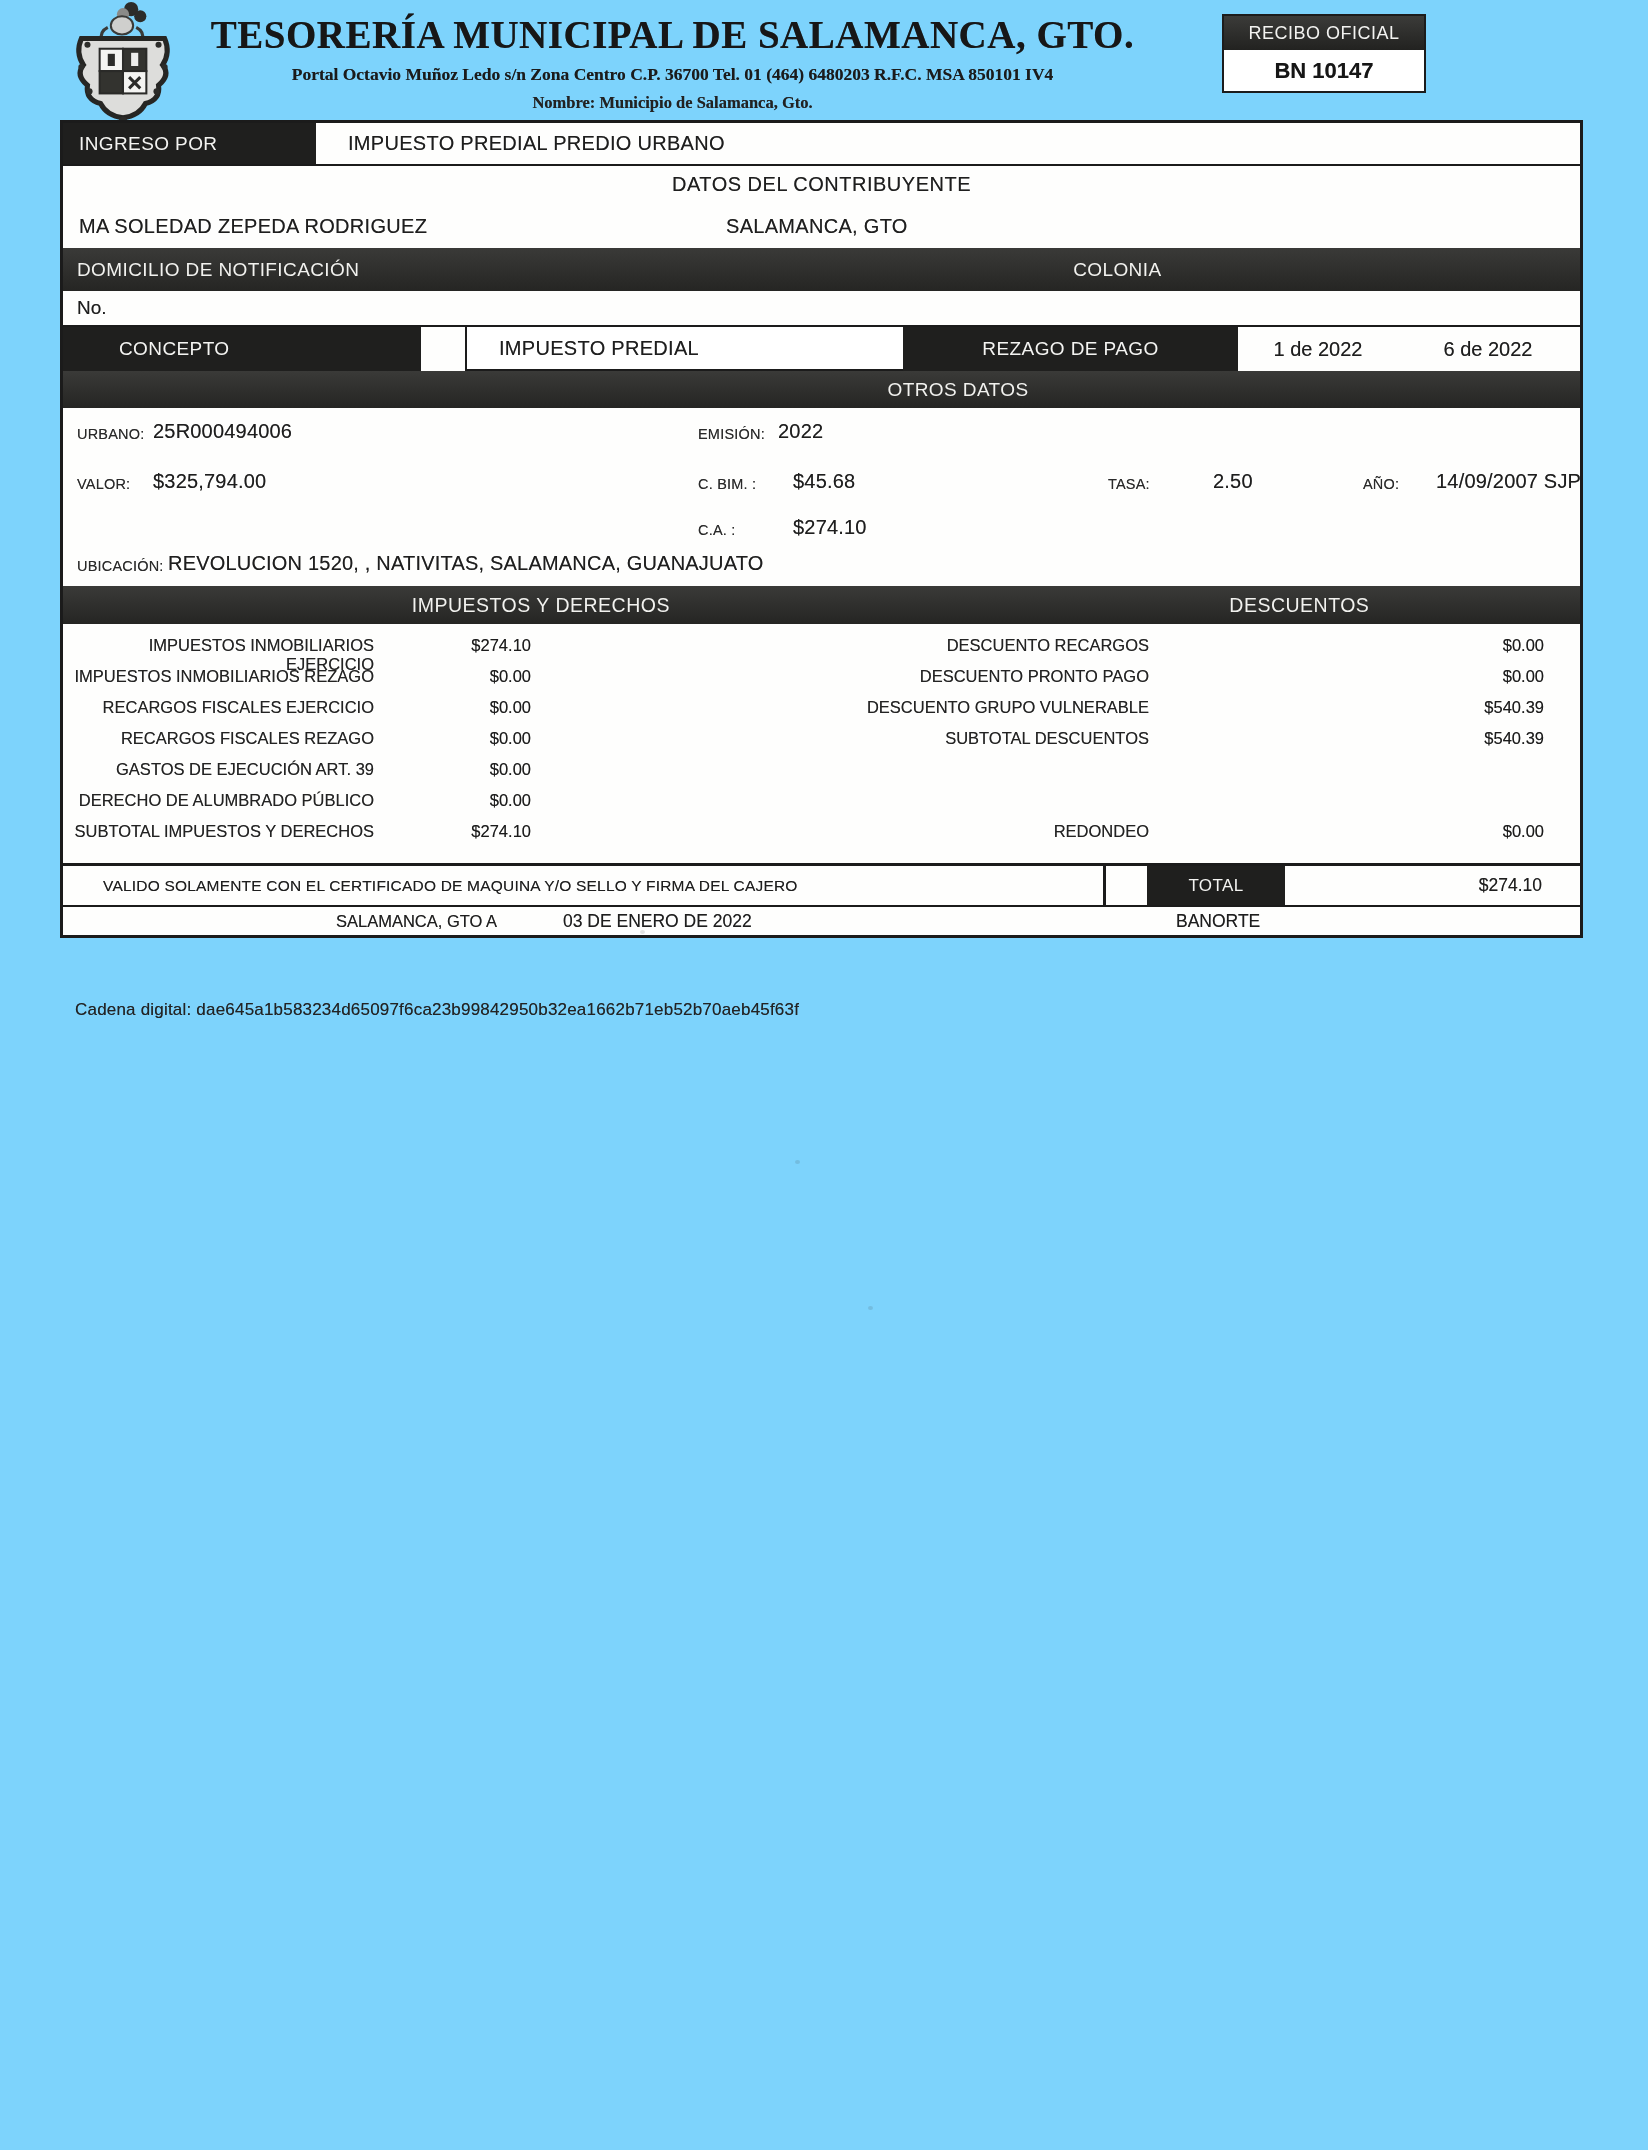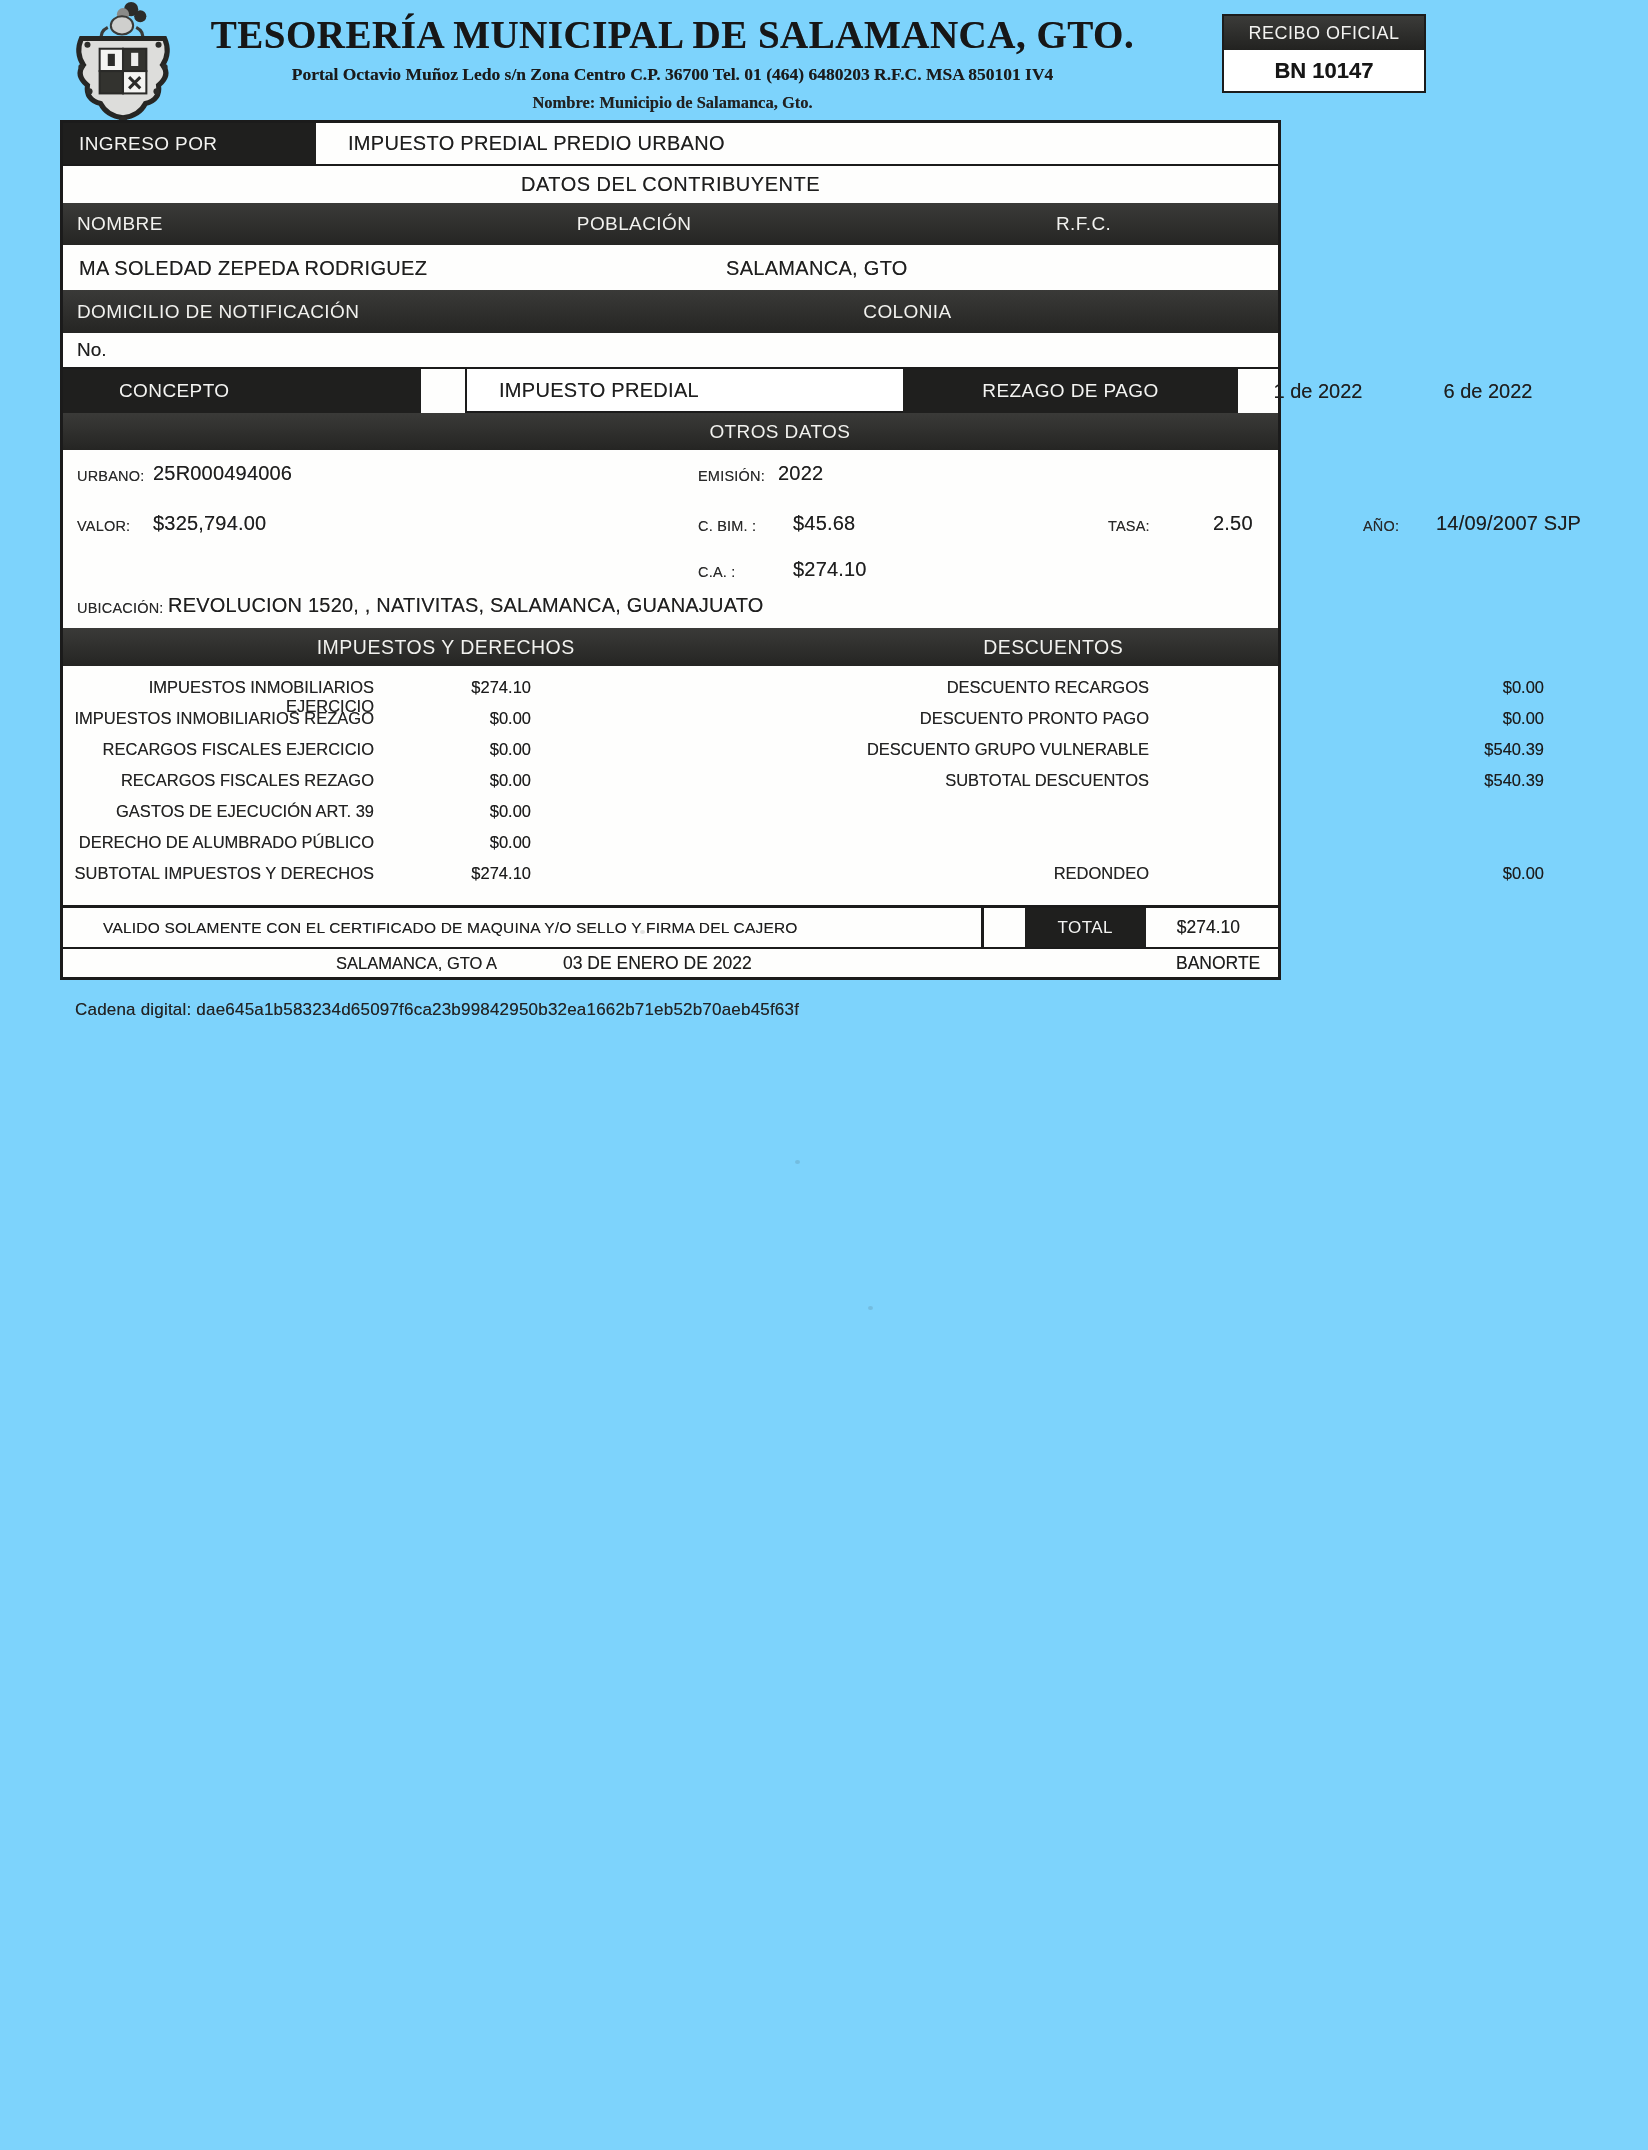--- a/index.html
+++ b/index.html
@@ -15,21 +15,21 @@
   .logo { position:absolute; left:64px; top:0; width:118px; height:132px; }
   .hdr-center { position:absolute; left:190px; top:12px; width:965px; text-align:center; }
   .hdr-title { font-family:"Liberation Serif", serif; font-weight:bold; font-size:39px; letter-spacing:.5px; color:#171717; }
   .hdr-addr  { font-family:"Liberation Serif", serif; font-weight:bold; font-size:17.5px; margin-top:7px; color:#1b1b1b; }
   .hdr-name  { font-family:"Liberation Serif", serif; font-weight:bold; font-size:16.5px; margin-top:8px; color:#222; }
   .receipt-box { position:absolute; left:1222px; top:14px; width:204px; border:2px solid #1c1c1c; background:#fff; }
   .receipt-box-head { background:linear-gradient(180deg,#3b3b39,#222220); color:#f3f3f1; font-size:18px; letter-spacing:.5px; text-align:center; padding:7px 0 6px; }
   .receipt-box-num  { font-size:22px; font-weight:bold; text-align:center; padding:8px 0 7px; color:#161616; }
 
   
-  .doc { position:absolute; left:60px; top:120px; width:1221px; border:3px solid #1b1b1b; background:#fefefd; }
+  .doc { position:absolute; left:60px; top:120px; width:1523px; border:3px solid #1b1b1b; background:#fefefd; }
   .row { position:relative; width:100%; }
   .bar { background:linear-gradient(180deg,#3a3a38,#252523); color:#f2f2ef; }
   .bar .lbl { position:absolute; top:50%; transform:translateY(-50%); font-size:19px; letter-spacing:.4px; white-space:nowrap; }
   .bar .lbl.ctr { transform:translate(-50%,-50%); }
   .blackbox { display:flex; align-items:center; background:#1f1f1e; color:#f4f4f2; font-size:19px; letter-spacing:.4px; }
 
   .r-ingreso { height:43px; border-bottom:2px solid #1b1b1b; display:flex; align-items:stretch; }
   .r-ingreso .blackbox { width:253px; padding-left:16px; }
   .r-ingreso .val { align-self:center; margin-left:32px; font-size:20px; letter-spacing:.3px; }
 
@@ -119,25 +119,20 @@
 
   <div class="doc">
 
     <div class="row r-ingreso">
       <div class="blackbox">INGRESO POR</div>
       <div class="val">IMPUESTO PREDIAL PREDIO URBANO</div>
     </div>
 
     <div class="row r-datos">DATOS DEL CONTRIBUYENTE</div>
 
-    <div class="row bar bar-nombre">
-      <span class="lbl" style="left:14px">NOMBRE</span>
-      <span class="lbl ctr" style="left:47%">POBLACIÓN</span>
-      <span class="lbl ctr" style="left:84%">R.F.C.</span>
-    </div>
 
     <div class="row r-names">
       <span style="left:16px">MA SOLEDAD ZEPEDA RODRIGUEZ</span>
       <span style="left:663px">SALAMANCA, GTO</span>
     </div>
 
     <div class="row bar bar-domicilio">
       <span class="lbl" style="left:14px">DOMICILIO DE NOTIFICACIÓN</span>
       <span class="lbl ctr" style="left:69.5%">COLONIA</span>
     </div>

